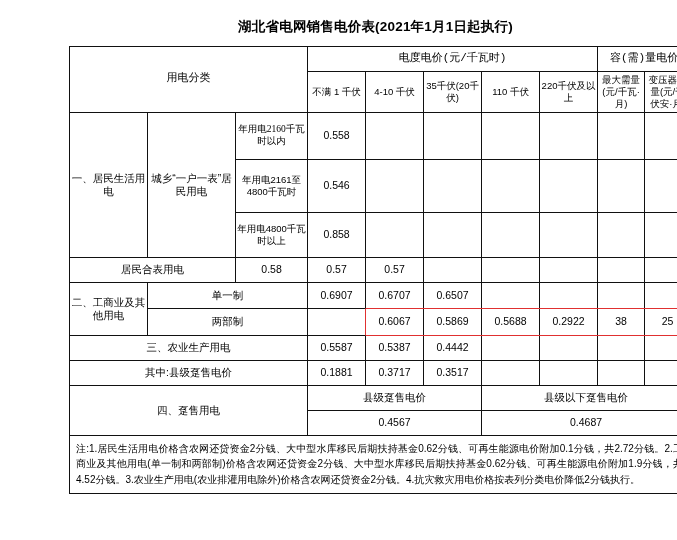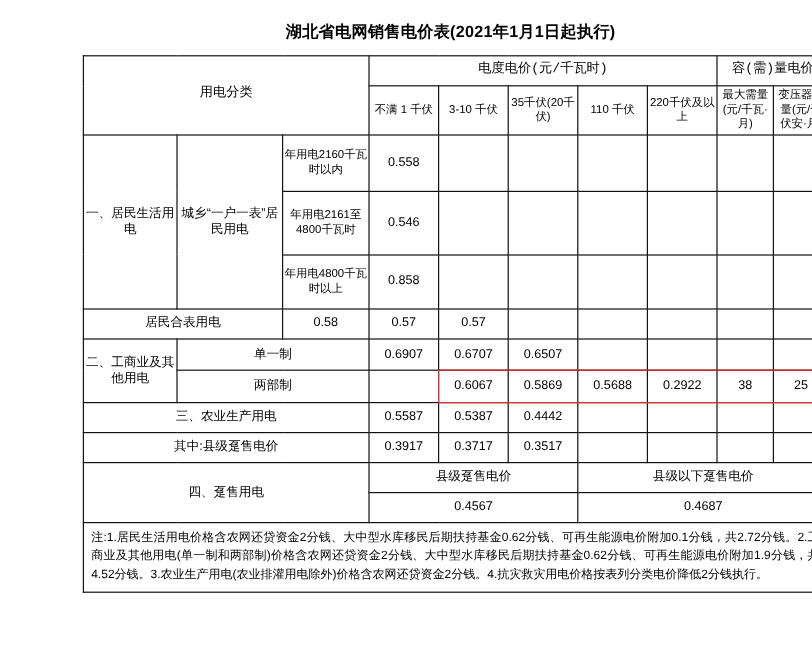--- a/index.html
+++ b/index.html
@@ -89,33 +89,33 @@
       </colgroup>
 
       <tbody>
           <tr>
         <td rowspan="3" colspan="3" class="hdr">用电分类</td>
         <td colspan="5" class="hdr">电度电价(元/千瓦时)</td>
         <td colspan="2" class="hdr">容(需)量电价</td>
       </tr>
       <tr>
         <td rowspan="2" class="small vert-pad">不满 1 千伏</td>
-        <td rowspan="2" class="small vert-pad">3-10 千伏</td>
+        <td rowspan="2" class="small vert-pad">4-10 千伏</td>
         <td rowspan="2" class="small vert-pad">35千伏(20千伏)</td>
         <td rowspan="2" class="small vert-pad">110 千伏</td>
         <td rowspan="2" class="small vert-pad">220千伏及以上</td>
         <td rowspan="2" class="small vert-pad">最大需量(元/千瓦·月)</td>
         <td rowspan="2" class="small vert-pad">变压器容量(元/千伏安·月)</td>
       </tr>
       <tr></tr>
 
       <tr>
         <td rowspan="3" class="cat-cell" style="height:124px;">一、居民生活用电</td>
         <td rowspan="3" class="cat-cell">城乡“一户一表”居民用电</td>
-        <td class="small" style="height:42px;">年用电2160千瓦时以内</td>
+        <td class="small" style="height:42px;font-family:Liberation Serif, serif;">年用电2160千瓦时以内</td>
         <td>0.558</td>
         <td></td>
         <td></td>
         <td></td>
         <td></td>
         <td></td>
         <td></td>
       </tr>
       <tr>
         <td class="small" style="height:48px;text-align:center;">年用电2161至4800千瓦时</td>
@@ -177,21 +177,21 @@
         <td>0.5587</td>
         <td>0.5387</td>
         <td>0.4442</td>
         <td></td>
         <td></td>
         <td></td>
         <td></td>
       </tr>
       <tr>
         <td colspan="3">其中:县级趸售电价</td>
-        <td>0.3917</td>
+        <td>0.1881</td>
         <td>0.3717</td>
         <td>0.3517</td>
         <td></td>
         <td></td>
         <td></td>
         <td></td>
       </tr>
 
       <tr>
         <td rowspan="2" colspan="3" class="cat-cell">四、趸售用电</td>

